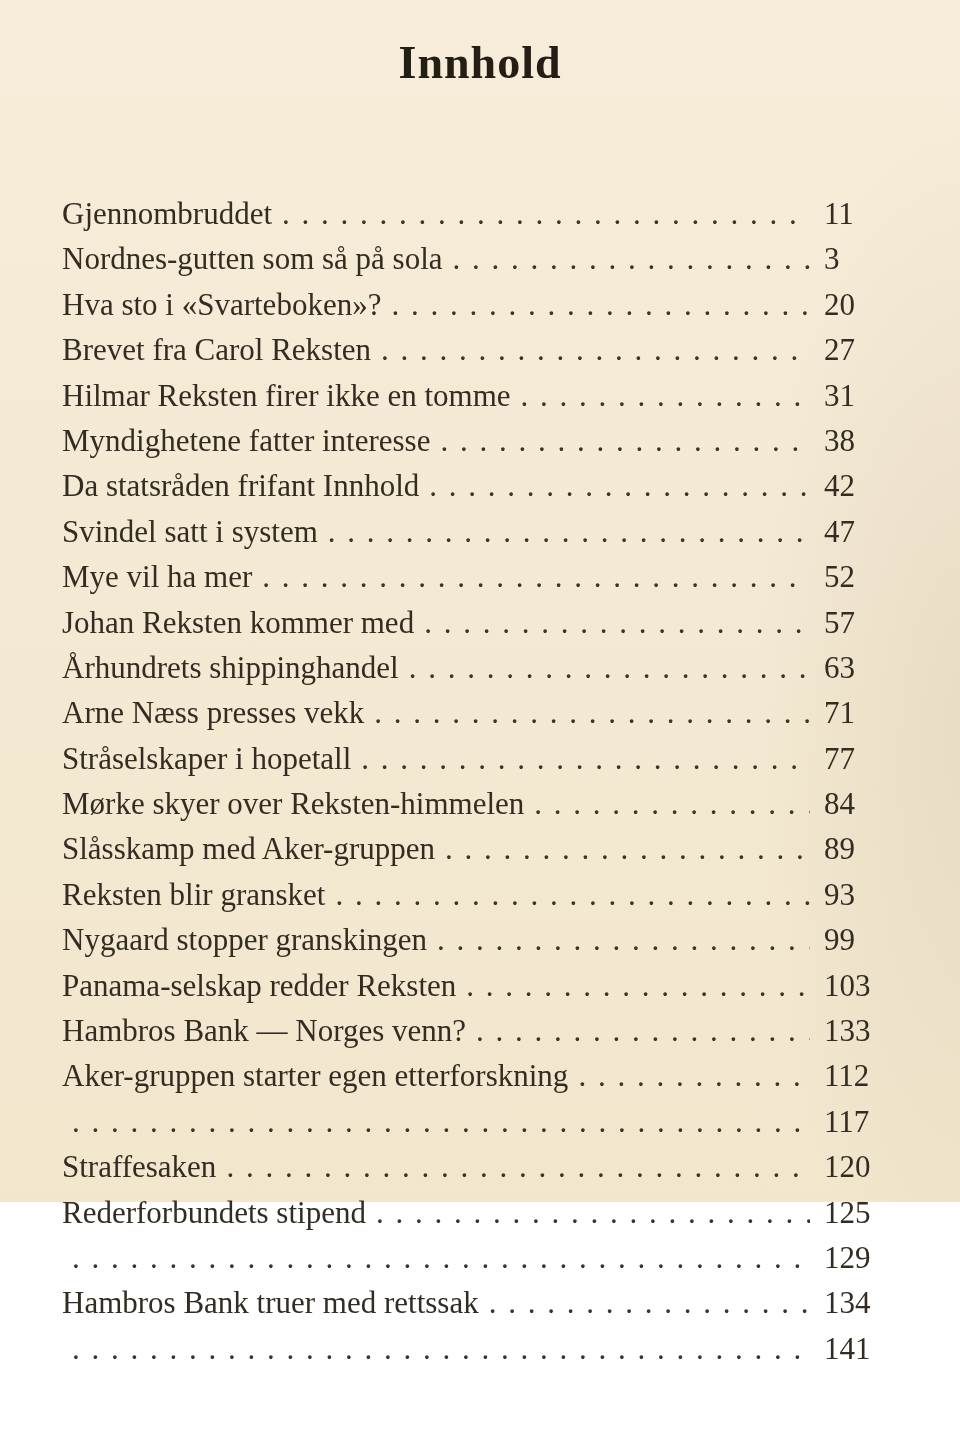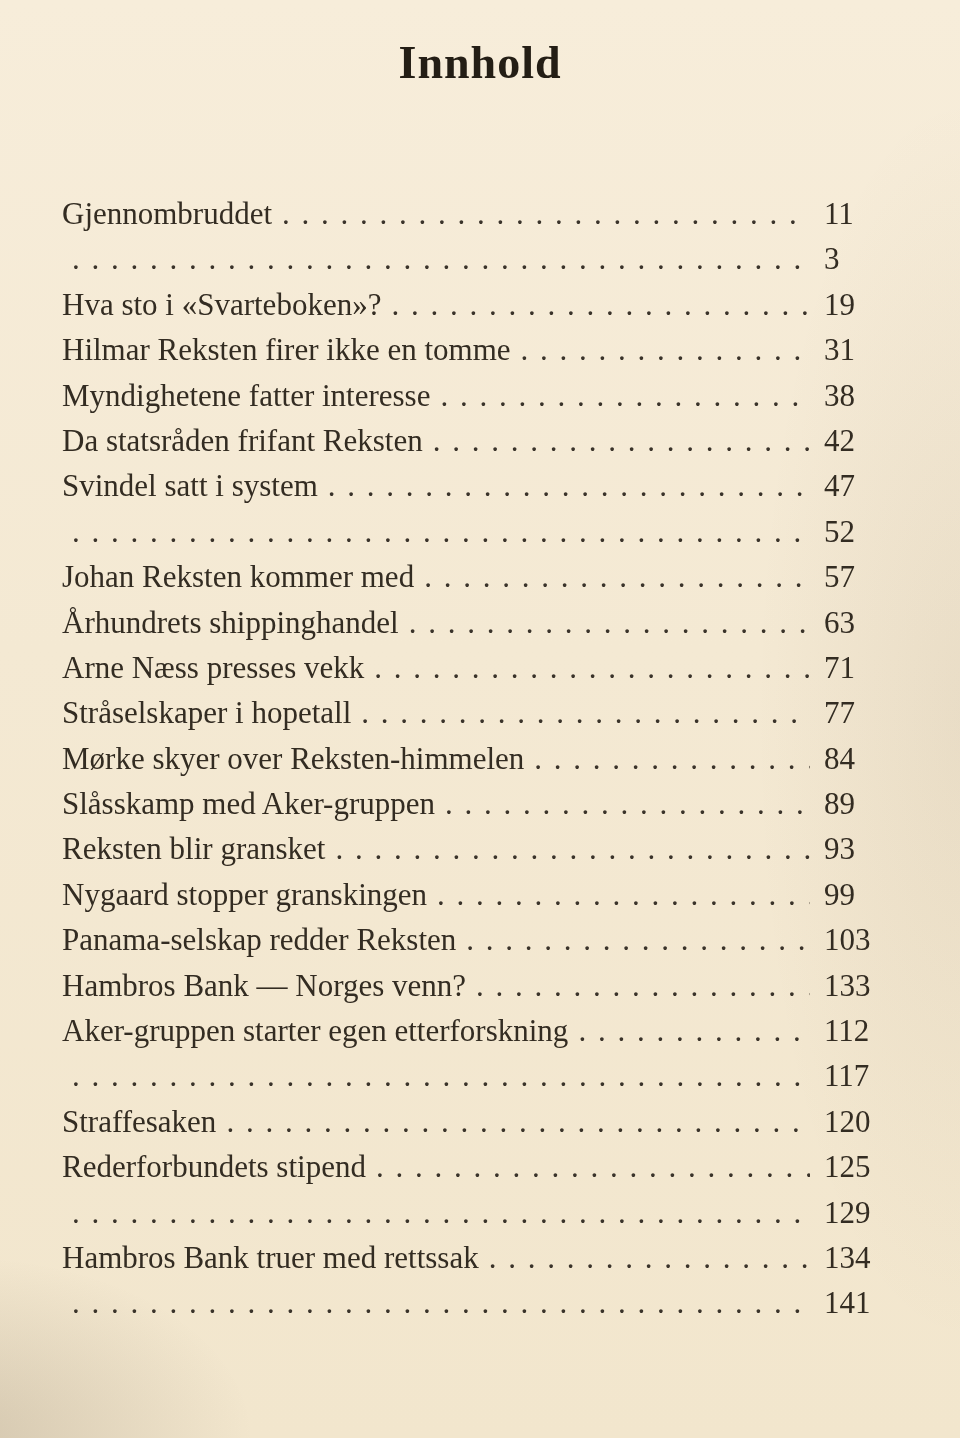--- a/index.html
+++ b/index.html
@@ -9,21 +9,21 @@
   body {
     width: 960px;
     height: 1438px;
     overflow: hidden;
     font-family: "Liberation Serif", "DejaVu Serif", serif;
     color: var(--ink, #2e2820);
   }
   .page {
     position: relative;
     width: 960px;
-    height: 1438px;
+    height: 1202px;
     box-sizing: border-box;
     background:
       radial-gradient(ellipse 420px 260px at -40px 1438px, rgba(60,40,20,0.16), rgba(60,40,20,0) 70%),
       radial-gradient(ellipse 300px 900px at 965px 720px, rgba(90,60,30,0.07), rgba(90,60,30,0) 70%),
       linear-gradient(180deg, #f7edda 0%, #f4e9d3 45%, #f2e6cd 100%);
     padding: 0;
   }
   .page-title {
     margin: 0;
     padding-top: 36px;
@@ -74,56 +74,63 @@
   <h1 class="page-title">Innhold</h1>
 
   <div class="toc-list">
   <div class="toc-row">
     <span class="toc-entry-title">Gjennombruddet</span>
     <span class="dot-leader"></span>
     <span class="toc-entry-page">11</span>
   </div>
 
   <div class="toc-row">
+    <span class="toc-entry-title">Nordnes-gutten som så på sola</span>
     <span class="dot-leader"></span>
     <span class="toc-entry-page">3</span>
   </div>
 
   <div class="toc-row">
     <span class="toc-entry-title">Hva sto i «Svarteboken»?</span>
     <span class="dot-leader"></span>
-    <span class="toc-entry-page">19</span>
-  </div>
-
+    <span class="toc-entry-page">20</span>
+  </div>
+
+  <div class="toc-row">
+    <span class="toc-entry-title">Brevet fra Carol Reksten</span>
+    <span class="dot-leader"></span>
+    <span class="toc-entry-page">27</span>
+  </div>
 
   <div class="toc-row">
     <span class="toc-entry-title">Hilmar Reksten firer ikke en tomme</span>
     <span class="dot-leader"></span>
     <span class="toc-entry-page">31</span>
   </div>
 
   <div class="toc-row">
     <span class="toc-entry-title">Myndighetene fatter interesse</span>
     <span class="dot-leader"></span>
     <span class="toc-entry-page">38</span>
   </div>
 
   <div class="toc-row">
-    <span class="toc-entry-title">Da statsråden frifant Reksten</span>
+    <span class="toc-entry-title">Da statsråden frifant Innhold</span>
     <span class="dot-leader"></span>
     <span class="toc-entry-page">42</span>
   </div>
 
   <div class="toc-row">
     <span class="toc-entry-title">Svindel satt i system</span>
     <span class="dot-leader"></span>
     <span class="toc-entry-page">47</span>
   </div>
 
   <div class="toc-row">
+    <span class="toc-entry-title">Mye vil ha mer</span>
     <span class="dot-leader"></span>
     <span class="toc-entry-page">52</span>
   </div>
 
   <div class="toc-row">
     <span class="toc-entry-title">Johan Reksten kommer med</span>
     <span class="dot-leader"></span>
     <span class="toc-entry-page">57</span>
   </div>
 

